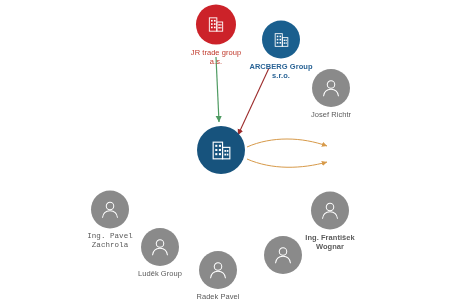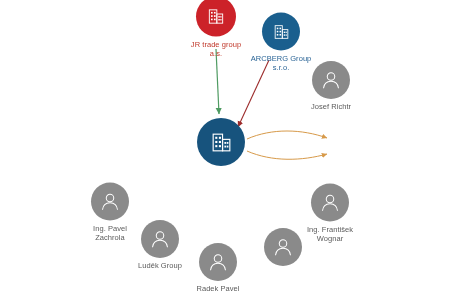--- a/index.html
+++ b/index.html
@@ -10,21 +10,21 @@
     width: 464px;
     height: 300px;
     background: #ffffff;
     font-family: "Liberation Sans", sans-serif;
     overflow: hidden;
     position: relative;
   }
   #canvas {
     position: absolute;
     left: 0;
-    top: 0;
+    top: 8px;
     width: 464px;
     height: 292px;
   }
   svg.links {
     position: absolute;
     left: 0;
     top: 0;
     width: 464px;
     height: 300px;
     pointer-events: none;
@@ -112,21 +112,21 @@
         <rect x="14.8" y="11.5" width="1.8" height="1.8" fill="#ffffff"></rect>
         <rect x="17.2" y="11.5" width="1.4" height="1.8" fill="#ffffff"></rect>
         <rect x="14.8" y="15" width="1.8" height="1.8" fill="#ffffff"></rect>
         <rect x="17.2" y="15" width="1.4" height="1.8" fill="#ffffff"></rect>
       </svg>
     </div>
     <div class="node-label accent">JR trade group
 a.s.</div>
   </div>
 
-  <div class="node" style="left:281px; top:42px; width:90px;">
+  <div class="node" style="left:281px; top:42px; width:90px;font-weight:bold;">
     <div class="circle" style="width:38px; height:38px; background:#1a5f8e;">
       <svg class="glyph" width="19" height="19" viewBox="0 0 24 24">
         <rect x="4" y="4" width="9" height="16" fill="none" stroke="#ffffff" stroke-width="1.1"></rect>
         <rect x="13" y="9" width="7" height="11" fill="none" stroke="#ffffff" stroke-width="1.1"></rect>
         <rect x="6" y="6.5" width="2" height="2" fill="#ffffff"></rect>
         <rect x="9.5" y="6.5" width="2" height="2" fill="#ffffff"></rect>
         <rect x="6" y="10.5" width="2" height="2" fill="#ffffff"></rect>
         <rect x="9.5" y="10.5" width="2" height="2" fill="#ffffff"></rect>
         <rect x="6" y="14.5" width="2" height="2" fill="#ffffff"></rect>
         <rect x="9.5" y="14.5" width="2" height="2" fill="#ffffff"></rect>
@@ -163,21 +163,21 @@
     <div class="circle" style="width:38px; height:38px; background:#8a8a8a;">
       <svg class="glyph" width="22" height="22" viewBox="0 0 24 24">
         <circle cx="12" cy="8.3" r="4.1" fill="none" stroke="#ffffff" stroke-width="1.1"></circle>
         <path d="M3.8,21 C4.4,15.6 8.0,13.3 12,13.3 C16,13.3 19.6,15.6 20.2,21" fill="none" stroke="#ffffff" stroke-width="1.1"></path>
       </svg>
     </div>
     <div class="node-label person-label">Josef Richtr</div>
   </div>
 
 
-  <div class="node" style="left:110px; top:212px; width:90px;">
+  <div class="node" style="left:110px; top:212px; width:90px;font-family:Liberation Mono, monospace;">
     <div class="circle" style="width:38px; height:38px; background:#8a8a8a;">
       <svg class="glyph" width="22" height="22" viewBox="0 0 24 24">
         <circle cx="12" cy="8.3" r="4.1" fill="none" stroke="#ffffff" stroke-width="1.1"></circle>
         <path d="M3.8,21 C4.4,15.6 8.0,13.3 12,13.3 C16,13.3 19.6,15.6 20.2,21" fill="none" stroke="#ffffff" stroke-width="1.1"></path>
       </svg>
     </div>
     <div class="node-label person-label">Ing. Pavel
 Zachrola</div>
   </div>
 
@@ -203,21 +203,21 @@
 
   <div class="node" style="left:283px; top:247px; width:90px;">
     <div class="circle" style="width:38px; height:38px; background:#8a8a8a;">
       <svg class="glyph" width="22" height="22" viewBox="0 0 24 24">
         <circle cx="12" cy="8.3" r="4.1" fill="none" stroke="#ffffff" stroke-width="1.1"></circle>
         <path d="M3.8,21 C4.4,15.6 8.0,13.3 12,13.3 C16,13.3 19.6,15.6 20.2,21" fill="none" stroke="#ffffff" stroke-width="1.1"></path>
       </svg>
     </div>
   </div>
 
-  <div class="node" style="left:330px; top:213px; width:90px;">
+  <div class="node" style="left:330px; top:213px; width:90px;font-weight:bold;">
     <div class="circle" style="width:38px; height:38px; background:#8a8a8a;">
       <svg class="glyph" width="22" height="22" viewBox="0 0 24 24">
         <circle cx="12" cy="8.3" r="4.1" fill="none" stroke="#ffffff" stroke-width="1.1"></circle>
         <path d="M3.8,21 C4.4,15.6 8.0,13.3 12,13.3 C16,13.3 19.6,15.6 20.2,21" fill="none" stroke="#ffffff" stroke-width="1.1"></path>
       </svg>
     </div>
     <div class="node-label person-label">Ing. František
 Wognar</div>
   </div>
 

